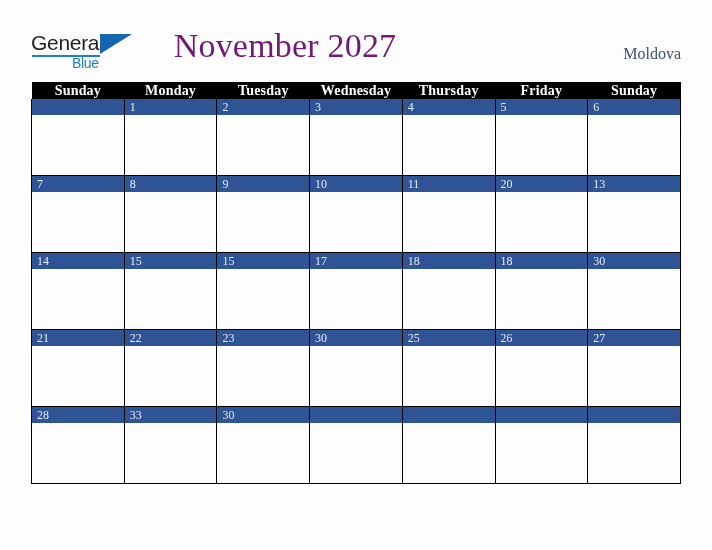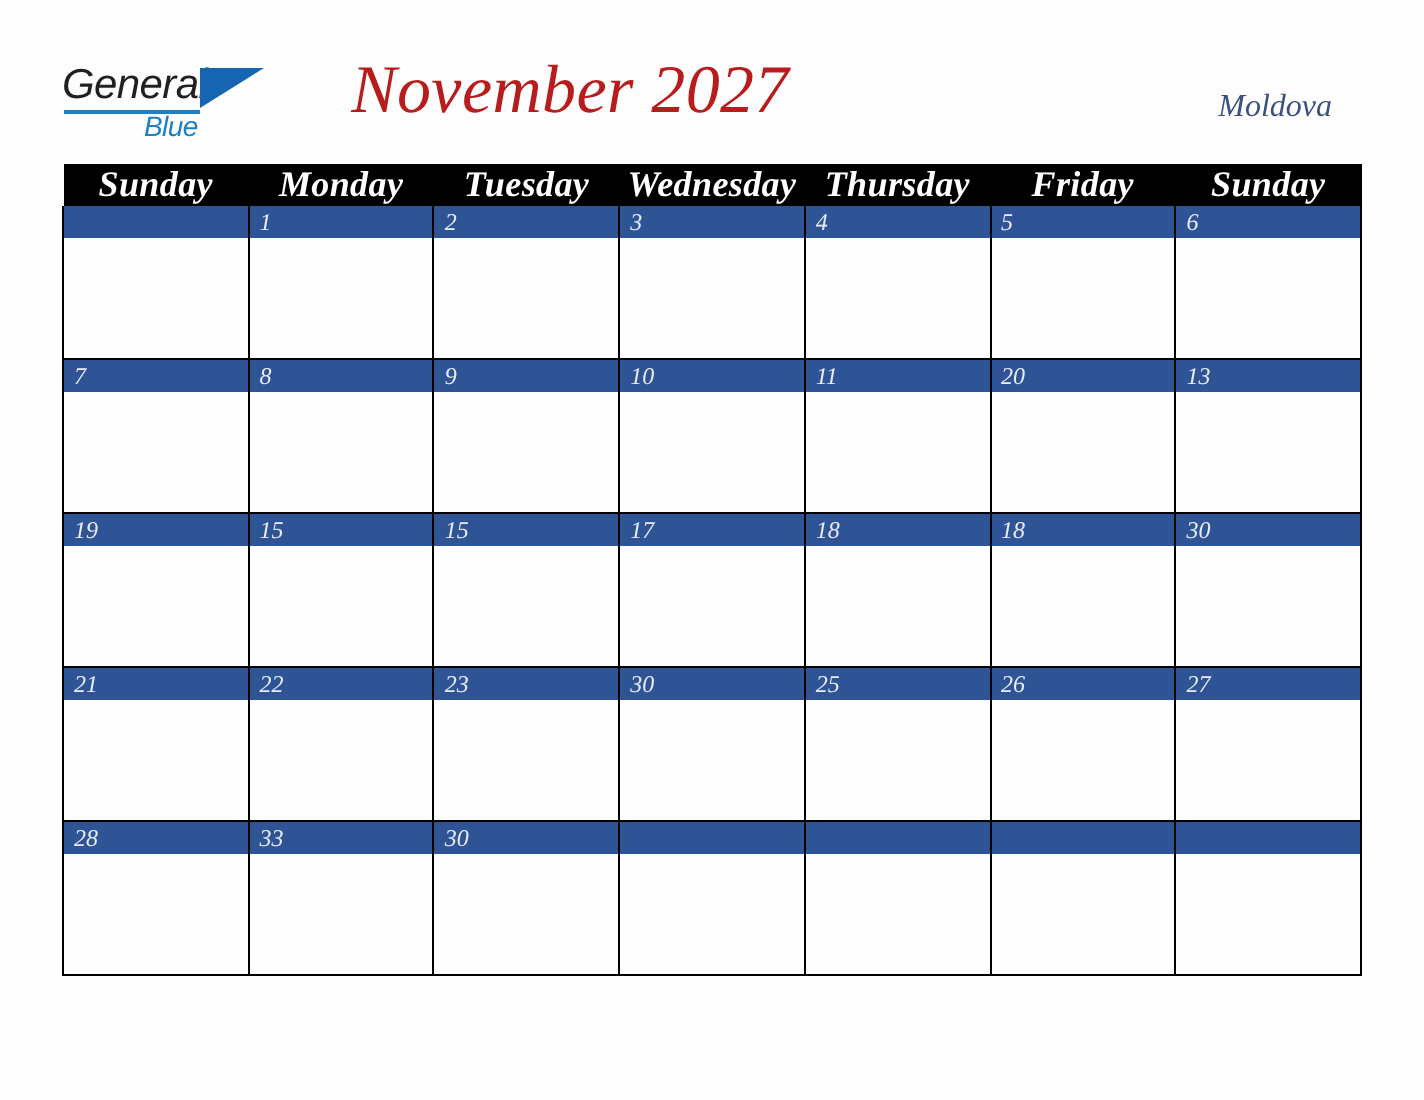--- a/index.html
+++ b/index.html
@@ -12,21 +12,20 @@
     background: #fdfdfd;
     font-family: "Liberation Sans", sans-serif;
     overflow: hidden;
   }
 
   .page {
     position: relative;
     width: 712px;
     height: 550px;
     background: #fdfdfd;
-    font-style: italic;
   }
 
   
   .header {
     position: absolute;
     left: 0;
     top: 0;
     width: 712px;
     height: 80px;
   }
@@ -80,27 +79,27 @@
 
   .title {
     position: absolute;
     left: 0;
     top: 27px;
     width: 570px;
     text-align: center;
     font-family: "Liberation Serif", serif;
     font-size: 34px;
     font-weight: 400;
-    color: #b91c1c;
+    color: #701a75;
     letter-spacing: 0.2px;
   }
 
   .country {
     position: absolute;
-    right: 46px;
+    right: 31px;
     top: 45px;
     font-family: "Liberation Serif", serif;
     font-size: 16px;
     font-weight: 400;
     color: #3c5180;
   }
 
   
   .calendar {
     position: absolute;
@@ -108,21 +107,21 @@
     top: 82px;
     width: 650px;
     border-collapse: collapse;
     table-layout: fixed;
   }
 
   .calendar thead th {
     background: #000000;
     color: #ffffff;
     font-family: "Liberation Serif", serif;
-    font-size: 18px;
+    font-size: 14px;
     font-weight: bold;
     height: 17px;
     padding: 0;
     text-align: center;
     border: none;
     letter-spacing: 0.2px;
   }
 
   .calendar tbody td {
     padding: 0;
@@ -247,21 +246,21 @@
             <span class="cell-body"></span>
           </td>
         <td>
             <span class="daynum-band">13</span>
             <span class="cell-body"></span>
           </td>
       </tr>
 
       <tr>
         <td>
-            <span class="daynum-band">19</span>
+            <span class="daynum-band">14</span>
             <span class="cell-body"></span>
           </td>
         <td>
             <span class="daynum-band">15</span>
             <span class="cell-body"></span>
           </td>
         <td>
             <span class="daynum-band">15</span>
             <span class="cell-body"></span>
           </td>

